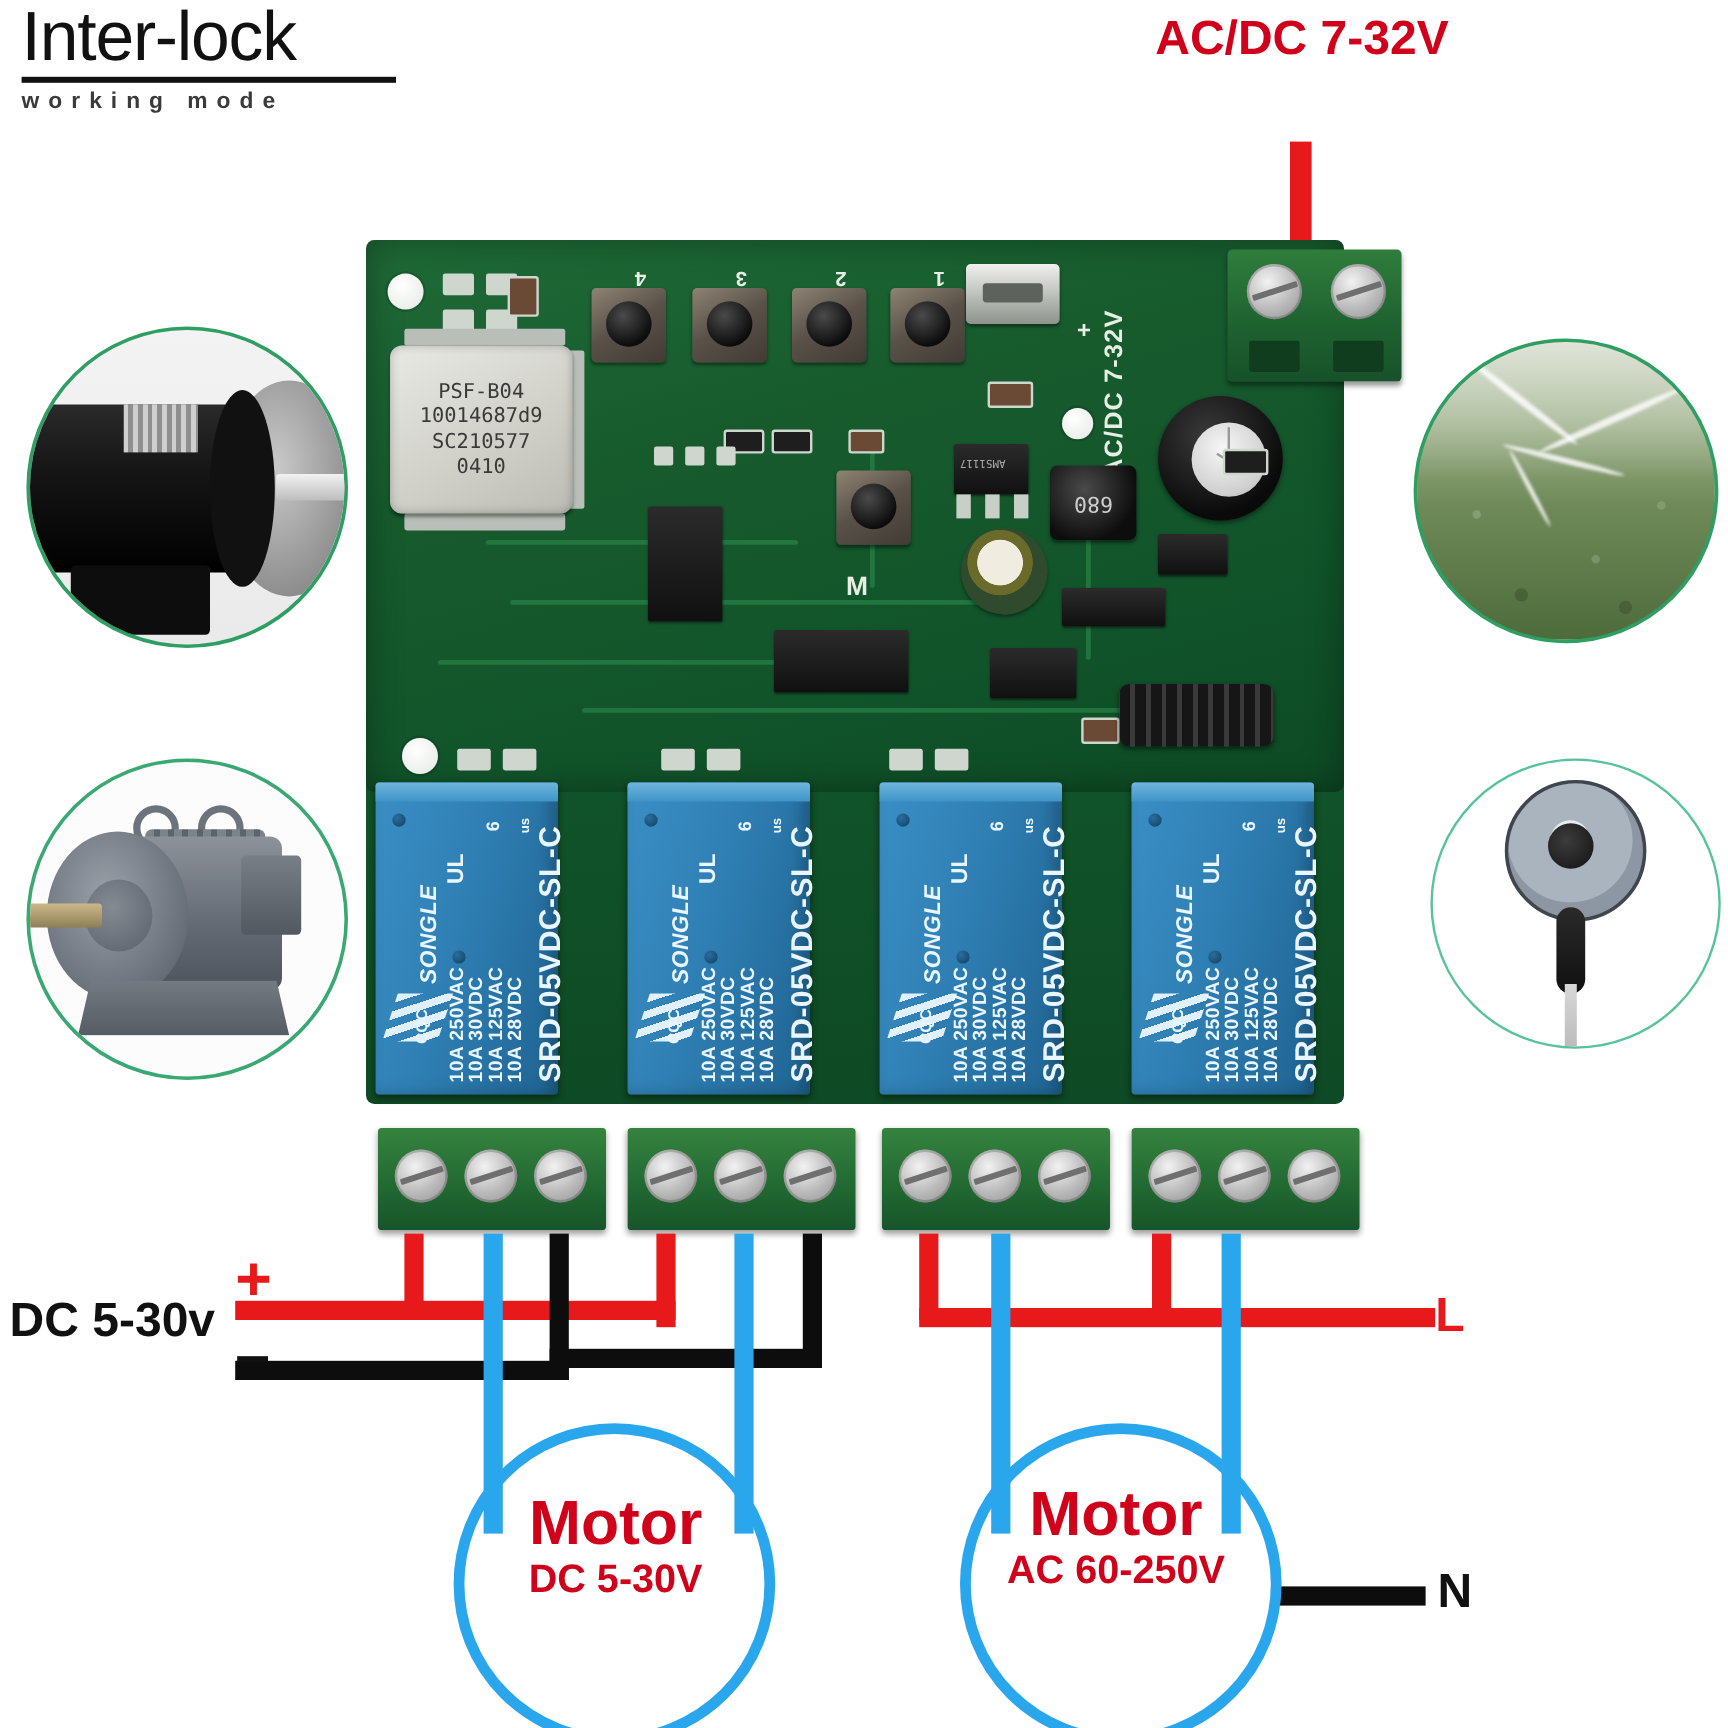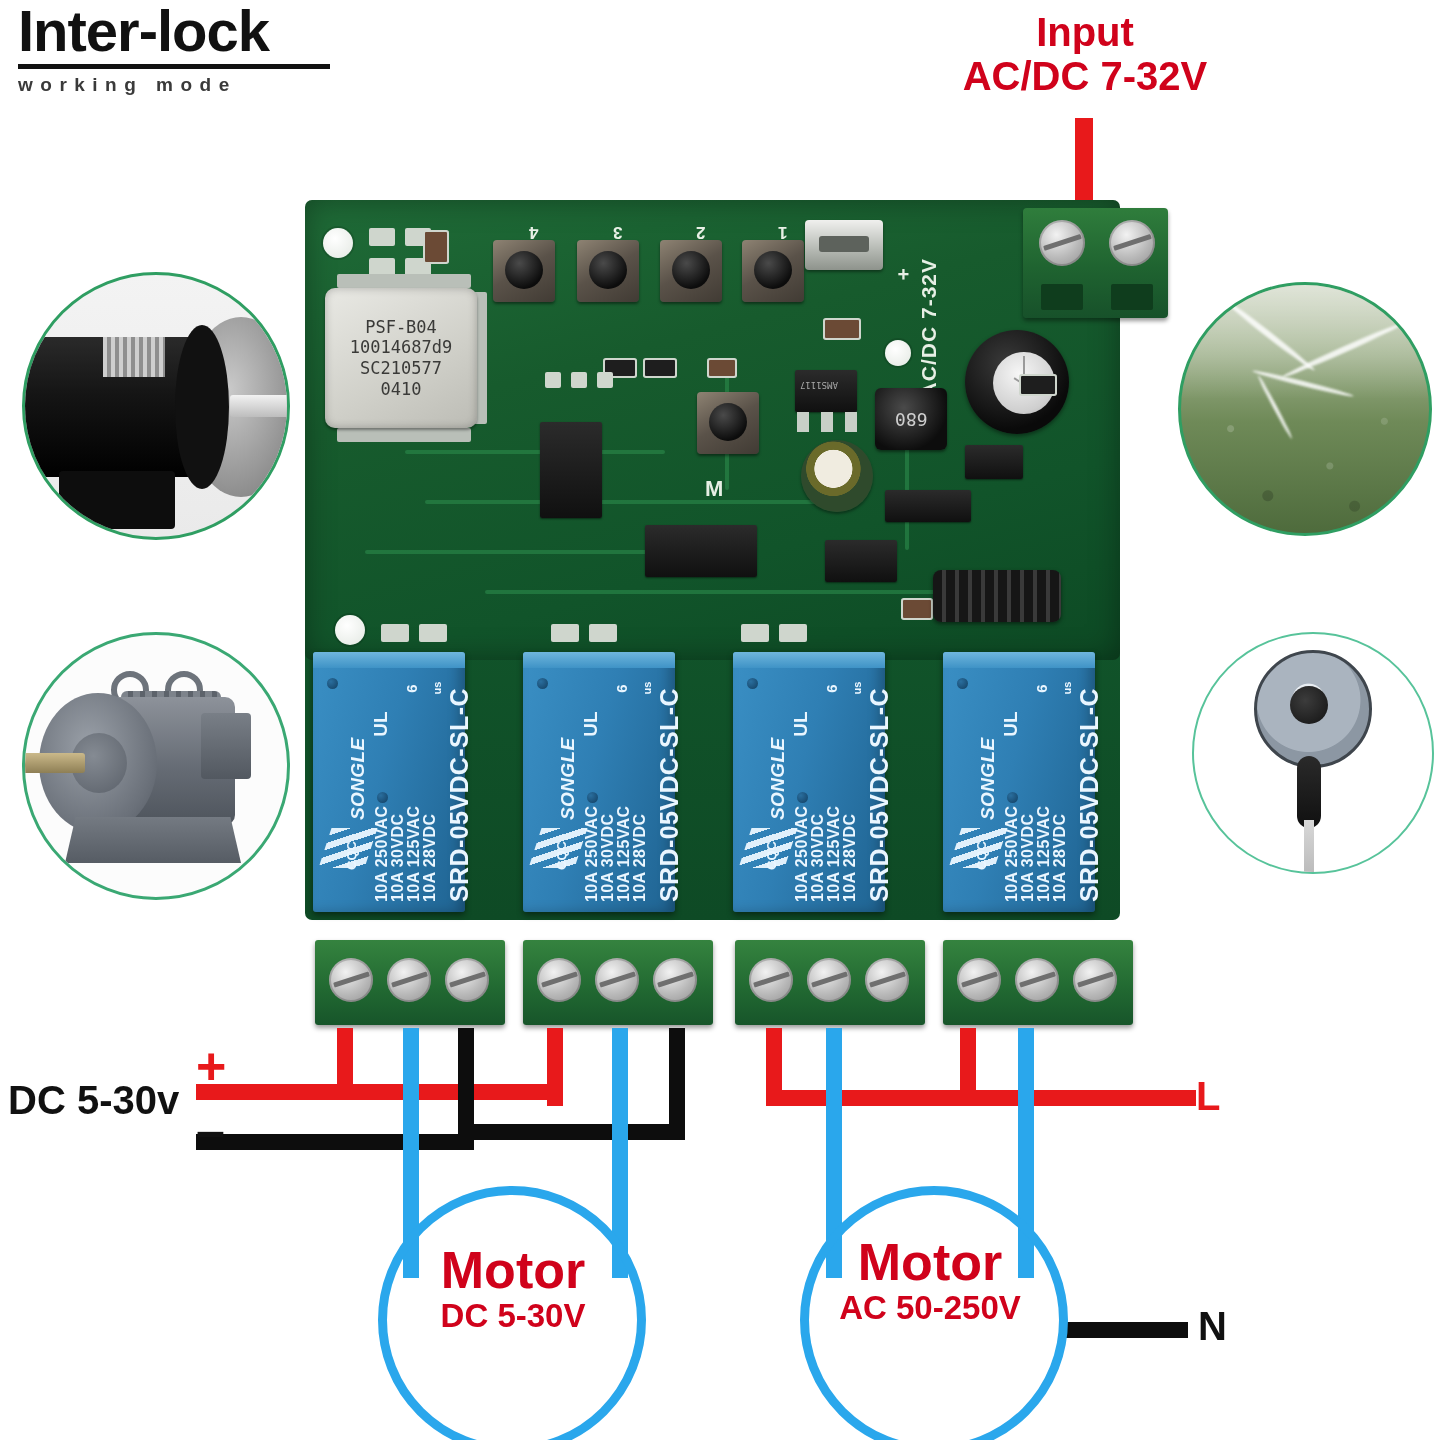--- a/index.html
+++ b/index.html
@@ -7,21 +7,21 @@
     width:1440px;height:1440px;background:#ffffff;
     font-family:"Liberation Sans", sans-serif;
     position:relative;overflow:hidden;
   }
   .stage{position:absolute;left:0;top:0;width:1440px;height:1440px;}
   .abs{position:absolute;}
 
   
   .brand{left:18px;top:2px;width:330px;}
   .brand-title{
-    font-size:58px;font-weight:bold;letter-spacing:-1px;color:#111;
+    font-size:58px;font-weight:normal;letter-spacing:-1px;color:#111;
     line-height:1.0;font-family:"Liberation Sans", sans-serif;
   }
   .brand-rule{height:5px;background:#111;margin:4px 0 5px 0;width:312px;}
   .brand-sub{
     font-size:19px;color:#3a3a3a;letter-spacing:7.5px;font-weight:600;
   }
 
   
   .input-label{left:905px;top:10px;width:360px;text-align:center;color:#d0021b;}
   .input-label .l1{font-size:40px;font-weight:bold;line-height:1.1;}
@@ -215,21 +215,20 @@
 
 <div class="stage">
 
   <div class="abs brand">
     <div class="brand-title">Inter-lock</div>
     <div class="brand-rule"></div>
     <div class="brand-sub">working mode</div>
   </div>
 
   <div class="abs input-label">
-    <div class="l1">Input</div>
     <div class="l2">AC/DC 7-32V</div>
   </div>
   <div class="abs arrow-wrap">
     <div class="arrow-shaft"></div>
     <div class="arrow-head"></div>
   </div>
 
   <div class="abs circ circ-motor-dc">
     <div class="dcm-body"></div>
     <div class="dcm-label"></div>
@@ -491,16 +490,16 @@
 
   <div class="motor-circle" style="left:378px;top:1186px;width:250px;height:250px;"></div>
   <div class="motor-label" style="left:388px;top:1244px;width:250px;">
     <div class="m1">Motor</div>
     <div class="m2">DC 5-30V</div>
   </div>
 
   <div class="motor-circle" style="left:800px;top:1186px;width:250px;height:250px;"></div>
   <div class="motor-label" style="left:805px;top:1236px;width:250px;">
     <div class="m1">Motor</div>
-    <div class="m2">AC 50-250V</div>
+    <div class="m2">AC 60-250V</div>
   </div>
 
 </div>
 
 </body></html>

